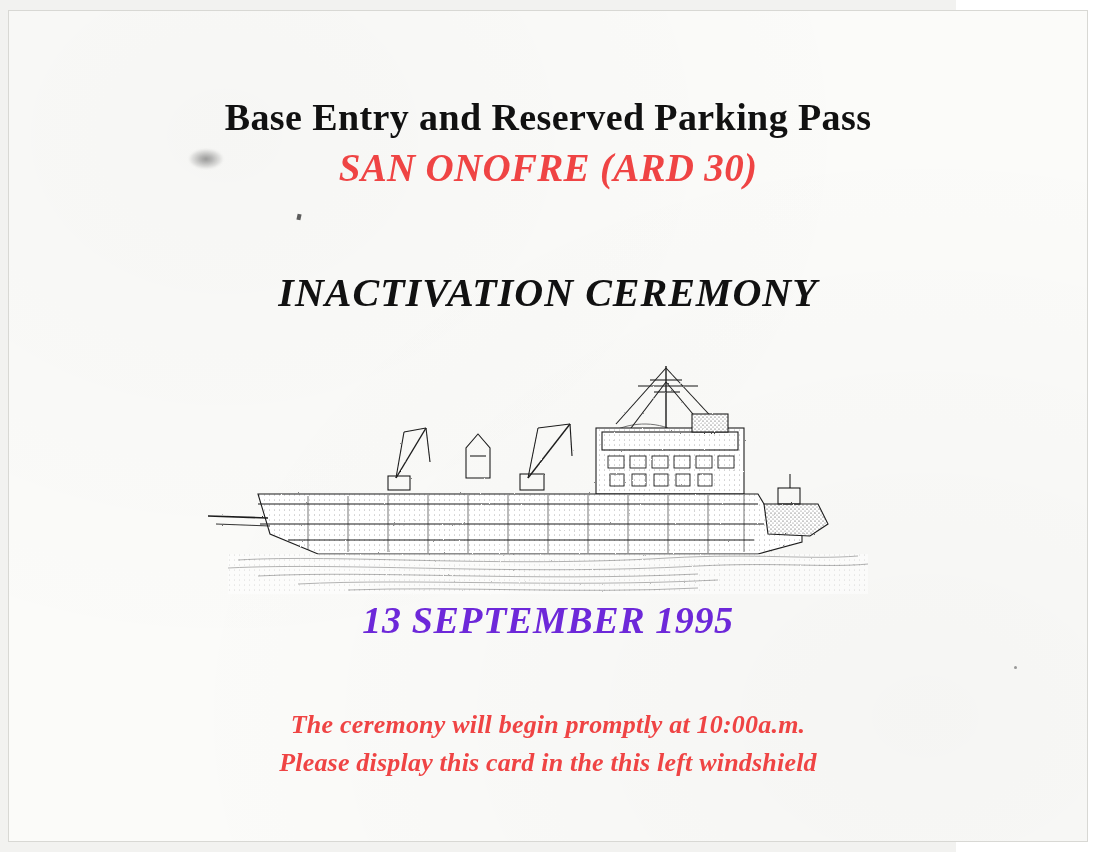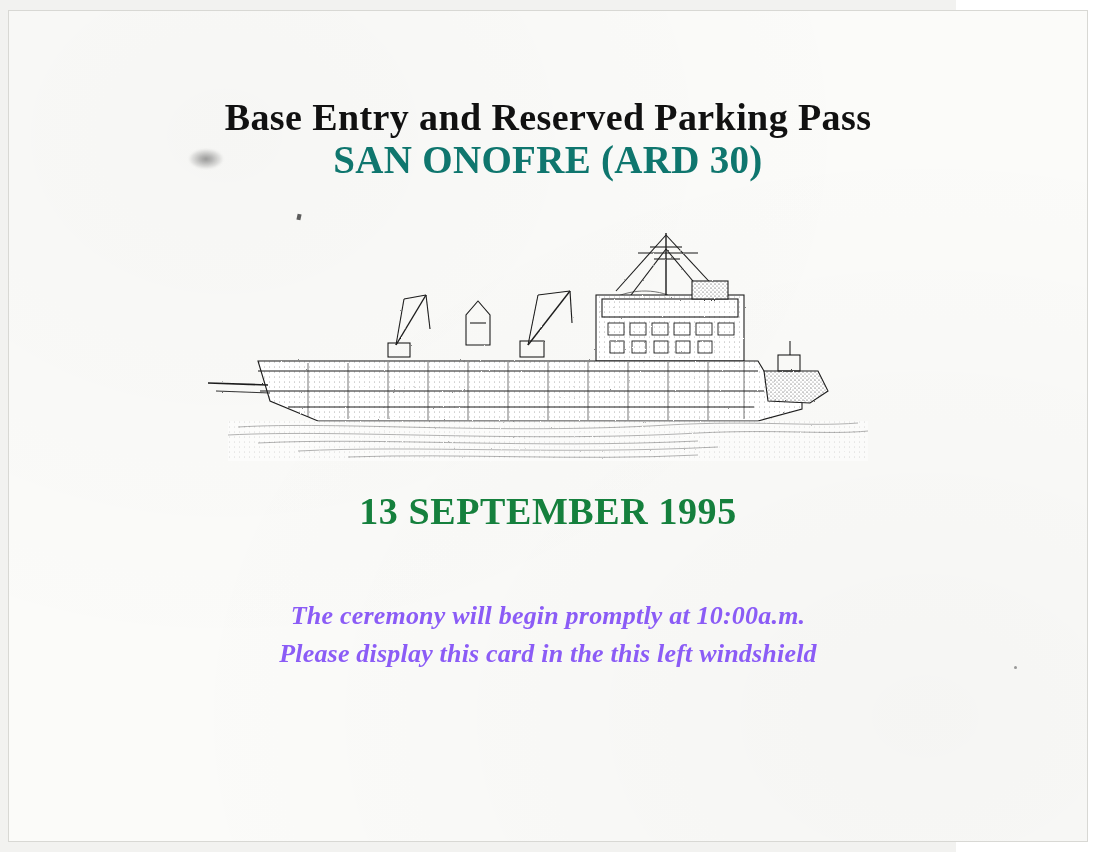--- a/index.html
+++ b/index.html
@@ -84,53 +84,55 @@
 
   .title-line1 {
     font-weight: bold;
     font-size: 38px;
     letter-spacing: 0.4px;
     color: #111111;
     line-height: 1.08;
   }
   .title-line2 {
     font-weight: bold;
+    font-style: italic;
     font-size: 39px;
     letter-spacing: 0.3px;
-    color: #0f766e;
+    color: #ef4444;
     line-height: 1.15;
-    margin-top: 0;
+    margin-top: 8px;
   }
 
   .ceremony {
     font-weight: bold;
     font-style: italic;
     font-size: 40px;
     letter-spacing: 1px;
     color: #111111;
     margin-top: 78px;
   }
 
   .illustration {
     margin-top: 12px;
     height: 270px;
     display: block;
   }
 
   .date {
     font-weight: bold;
+    font-style: italic;
     font-size: 38px;
     letter-spacing: 0.6px;
-    color: #15803d;
-    margin-top: 24px;
+    color: #6d28d9;
+    margin-top: 0;
   }
 
   .notes {
     margin-top: 64px;
-    color: #8b5cf6;
+    color: #ef4444;
   }
   .notes .note {
     font-weight: bold;
     font-style: italic;
     font-size: 26px;
     line-height: 1.45;
     letter-spacing: 0.2px;
   }
 </style>
 </head>
@@ -142,20 +144,21 @@
     <div class="smudge"></div>
     <div class="speck1"></div>
     <div class="speck2"></div>
 
     <div class="content">
 
       <div class="title-line1">Base Entry and Reserved Parking Pass</div>
 
       <div class="title-line2">SAN ONOFRE (ARD 30)</div>
 
+      <div class="ceremony">INACTIVATION CEREMONY</div>
 
       <div class="illustration">
         <svg width="700" height="270" viewBox="0 0 700 270" xmlns="http://www.w3.org/2000/svg" aria-hidden="true">
           <defs>
             <filter id="rough">
               <feTurbulence type="fractalNoise" baseFrequency="0.9" numOctaves="3" result="n"></feTurbulence>
               <feDisplacementMap in="SourceGraphic" in2="n" scale="1.6" xChannelSelector="R" yChannelSelector="G"></feDisplacementMap>
             </filter>
             <pattern id="stipple" width="4" height="4" patternUnits="userSpaceOnUse">
               <rect width="4" height="4" fill="#ffffff"></rect>

